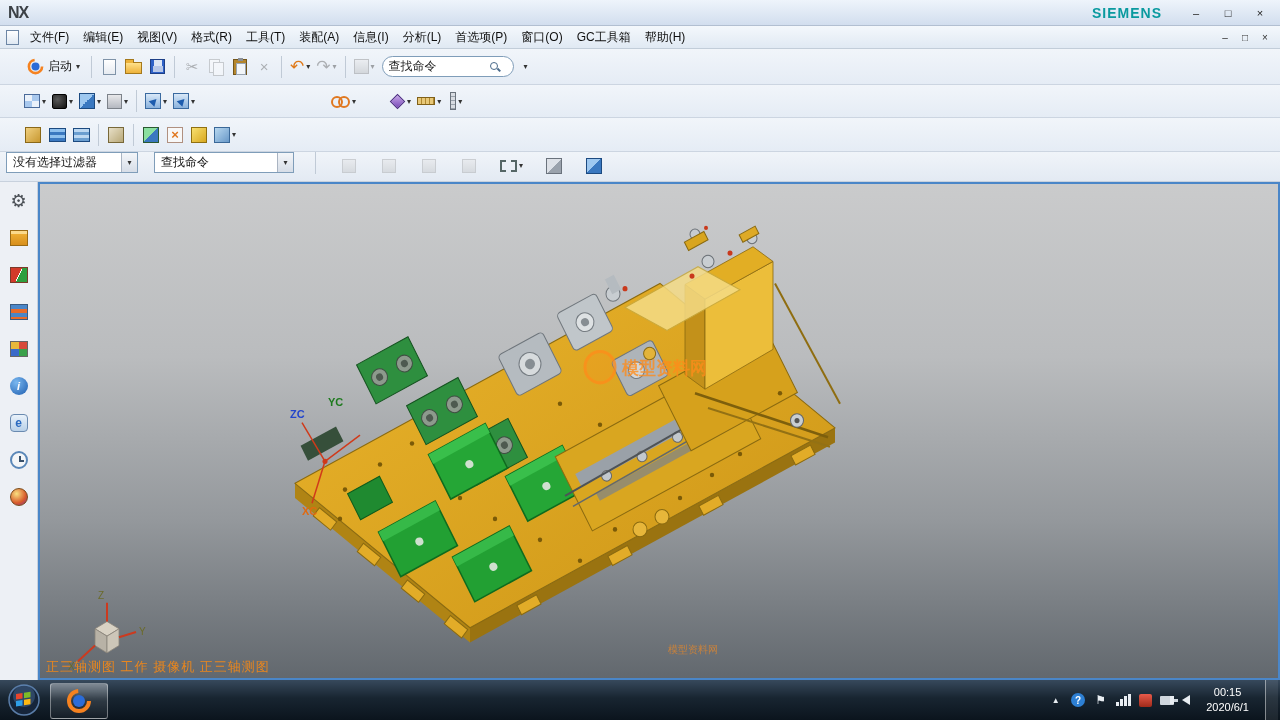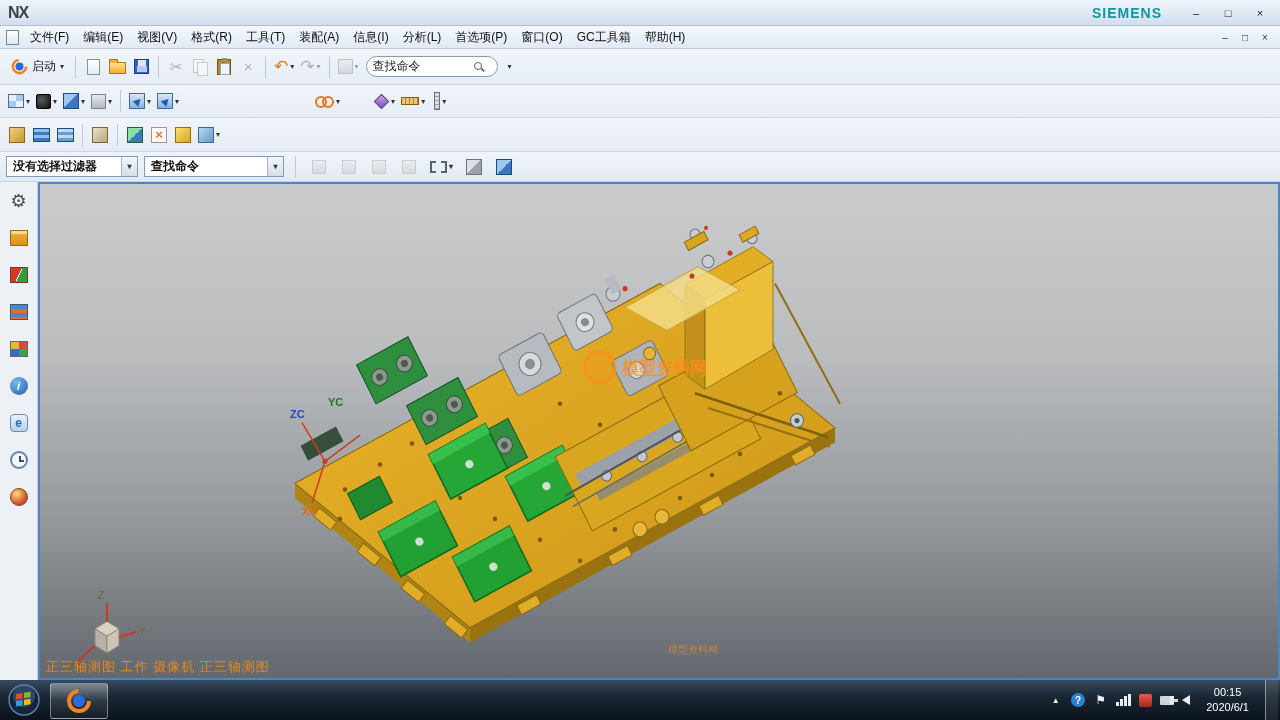--- a/index.html
+++ b/index.html
@@ -17,21 +17,21 @@
     font-size:11px;color:#222;cursor:default;}
 
   
   .menubar{height:23px;display:flex;align-items:center;background:linear-gradient(#f4f8fc,#e0e9f3);
     border-bottom:1px solid #c2cdd9;font-size:12px;color:#101010;padding:0 4px;}
   .docicon{width:13px;height:15px;background:linear-gradient(#fff,#dfe8f2);border:1px solid #6d86a5;margin:0 4px 0 2px;}
   .mitem{padding:16px 7px;white-space:nowrap;}
   .mwinbtn{width:18px;height:15px;display:flex;align-items:center;justify-content:center;font-size:10px;color:#333;margin-right:2px;}
 
   
-  .tbrow{display:flex;align-items:center;padding:0 5px;background:linear-gradient(#f1f5fa,#e5ecf5);
+  .tbrow{display:flex;align-items:center;padding:0 21px;background:linear-gradient(#f1f5fa,#e5ecf5);
     border-bottom:1px solid #ccd5e1;}
   .tb1{height:36px;}.tb2{height:33px;}.tb3{height:34px;}
   .sep{width:1px;height:22px;background:#c0cad6;margin:0 5px;}
   .tbtn{height:27px;min-width:24px;display:flex;align-items:center;justify-content:center;gap:2px;
     padding:0 3px;border-radius:2px;}
   .dd{font-size:8px;color:#333;}
   .dis{opacity:.42;filter:grayscale(.9);}
   .glyph{font-size:15px;color:#555;line-height:1;}
   .startbtn{display:flex;align-items:center;gap:4px;font-size:12px;color:#111;padding:0 6px;height:27px;}
 
@@ -70,22 +70,22 @@
   .i-addcomp{width:16px;height:16px;background:linear-gradient(135deg,#f0d080,#c89830);border:1px solid #8a6818;}
   .i-stack{width:17px;height:14px;background:repeating-linear-gradient(180deg,#8ec0ee 0 3px,#3a78c0 3px 6px);border:1px solid #1c4a80;}
   .i-stack.light{background:repeating-linear-gradient(180deg,#bcd8f2 0 3px,#6a9ed0 3px 6px);}
   .i-explode{width:16px;height:16px;background:linear-gradient(135deg,#e8e0c8,#b8a878);border:1px solid #786838;}
   .i-movecomp{width:16px;height:16px;background:linear-gradient(135deg,#8ae0a0 0 50%,#3a78c0 50%);border:1px solid #2a5a30;}
   .i-constraint{width:16px;height:16px;background:#f8f8f8;border:1px solid #b09080;display:flex;align-items:center;justify-content:center;color:#e07820;font-weight:bold;font-size:13px;line-height:1;}
   .i-dof{width:16px;height:16px;background:linear-gradient(135deg,#f8e070,#d8a820);border:1px solid #907010;}
   .i-editcomp{width:16px;height:16px;background:linear-gradient(135deg,#b8d8f0,#6898c8);border:1px solid #3a6898;}
 
   
-  .selbar{height:30px;display:flex;align-items:center;background:linear-gradient(#f0f4f9,#e3eaf3);
-    border-bottom:1px solid #c8d1dd;padding:0 6px;gap:6px;font-weight:bold;}
+  .selbar{height:30px;display:flex;background:linear-gradient(#f0f4f9,#e3eaf3);
+    border-bottom:1px solid #c8d1dd;padding:0 6px;gap:16px;}
   .dropdown{display:flex;align-items:center;justify-content:space-between;background:#fff;
     border:1px solid #7f9db9;height:21px;font-size:12px;color:#111;padding-left:6px;}
   .dropdown .arrowbox{width:16px;height:19px;margin-left:4px;background:linear-gradient(#f4f6f9,#d6dde7);
     border-left:1px solid #aab4c2;display:flex;align-items:center;justify-content:center;font-size:8px;color:#333;}
   .sicon{width:14px;height:14px;background:linear-gradient(#e0e4ea,#bcc2cc);border:1px solid #98a0ac;}
   .marquee{width:17px;height:12px;border:2px dashed #566;}
   .i-cubegray{width:16px;height:16px;background:linear-gradient(135deg,#dde1e7 0 50%,#9aa2ac 50%);border:1px solid #6a727c;}
   .i-cubeblue{width:16px;height:16px;background:linear-gradient(135deg,#9ec8f0 0 50%,#3a78c0 50%);border:1px solid #1c4a80;}
 
   

